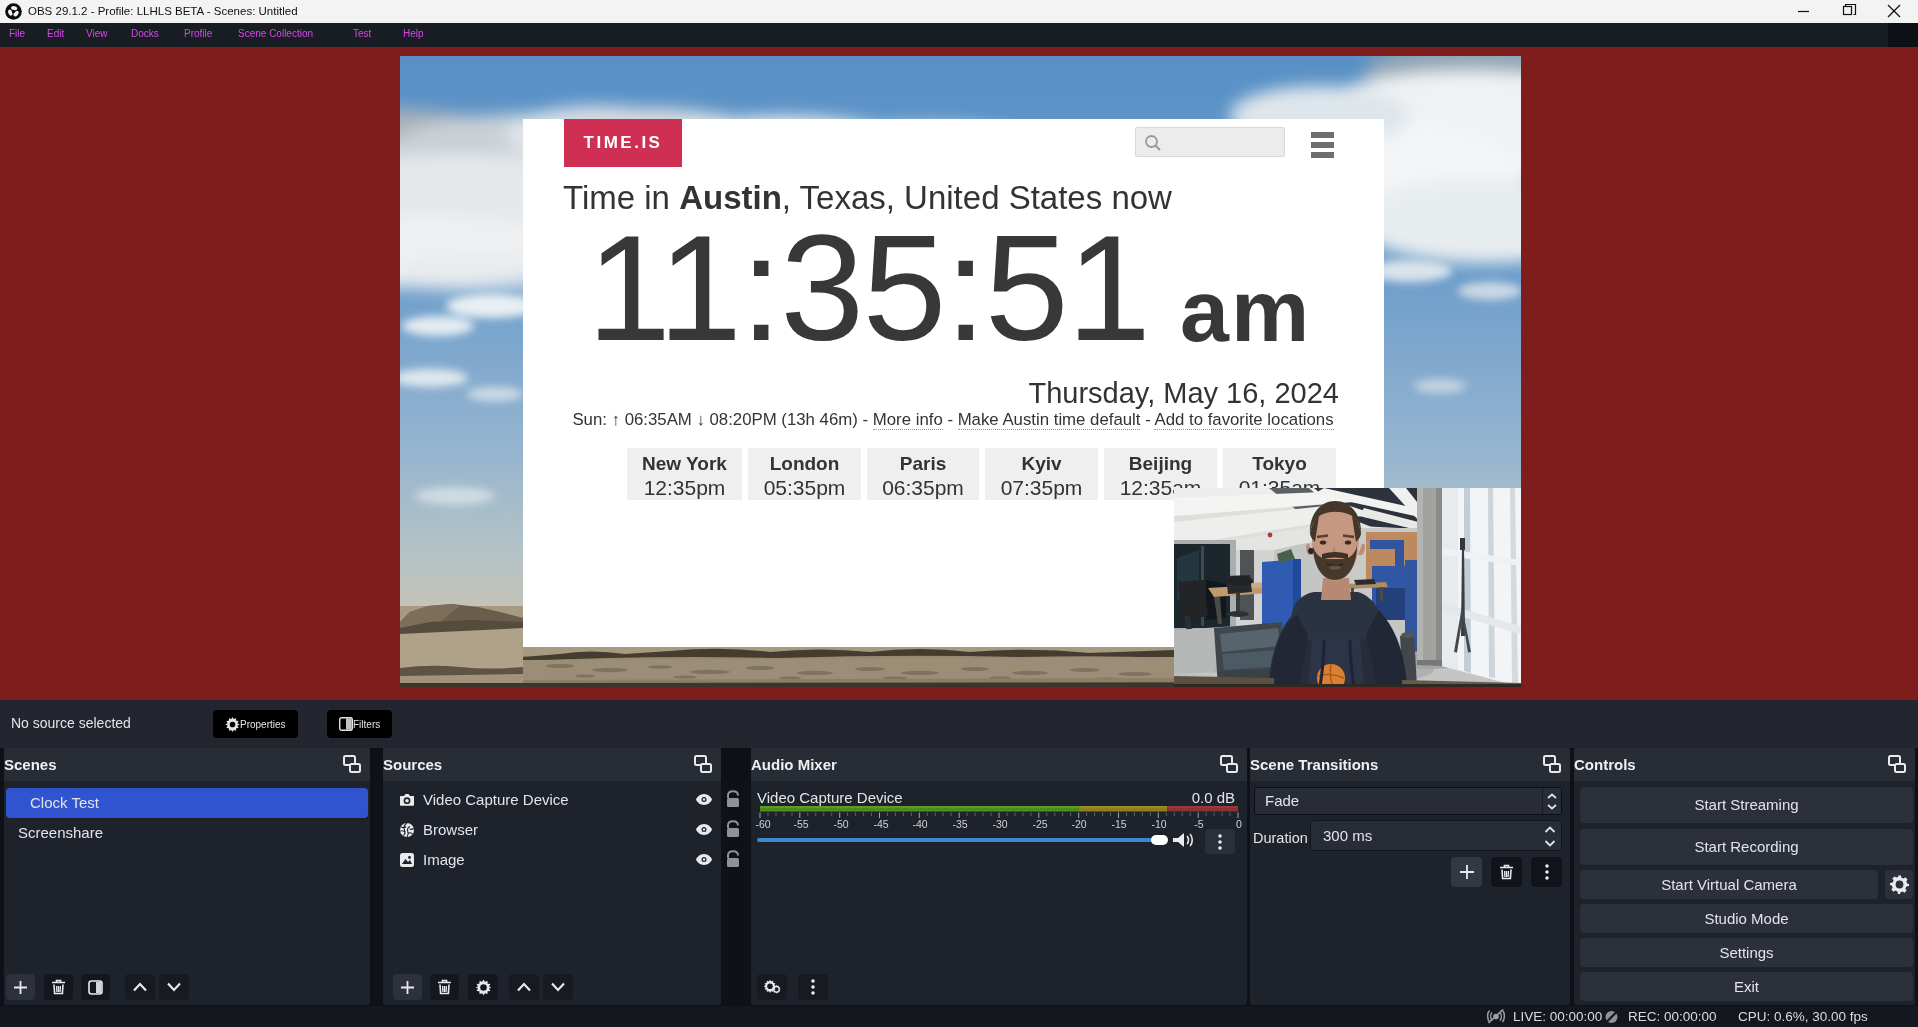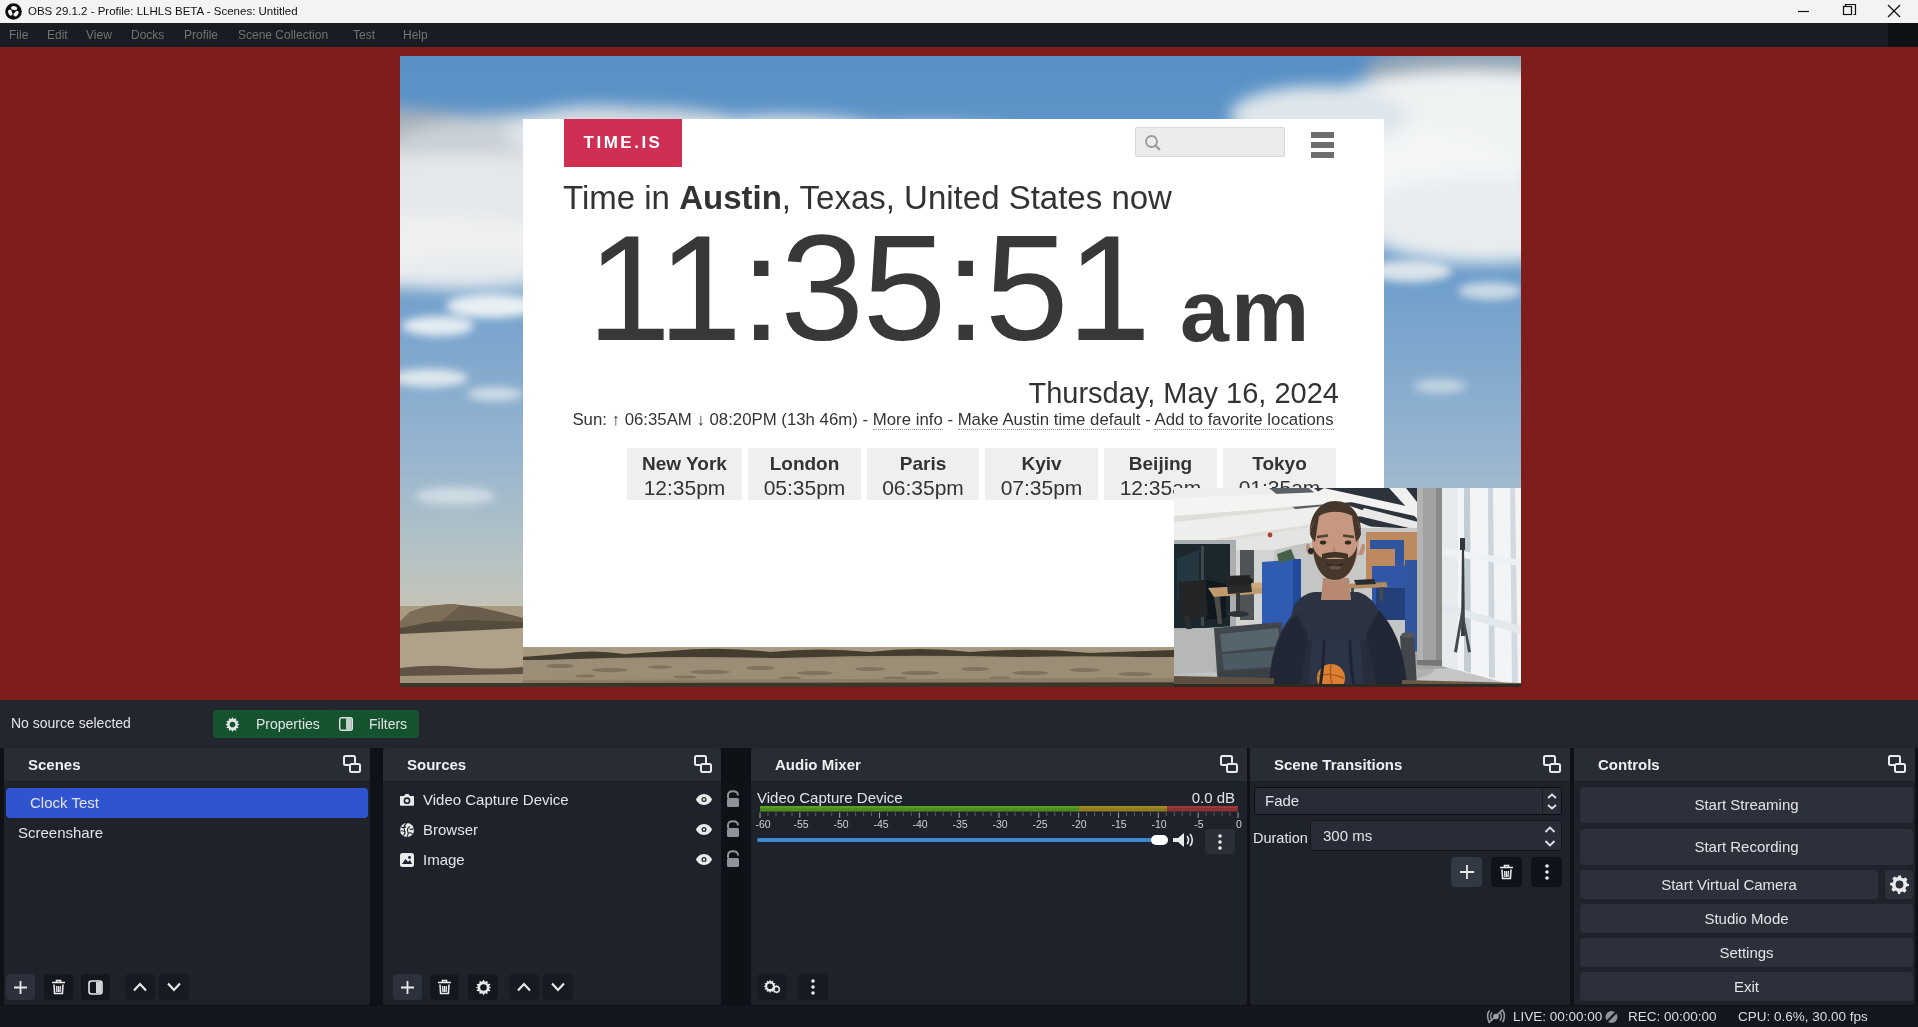--- a/index.html
+++ b/index.html
@@ -4,43 +4,43 @@
 <style>
 * { margin:0; padding:0; box-sizing:border-box; }
 html,body { width:1918px; height:1027px; overflow:hidden; background:#0e1116; font-family:"Liberation Sans", sans-serif; }
 #app { position:absolute; left:0; top:0; width:1918px; height:1027px; }
 .abs { position:absolute; }
 
 
 #titlebar { left:0; top:0; width:1918px; height:23px; background:#f3f3f4; color:#101010; font-size:11.5px; }
 #titletext { left:28px; top:5px; }
 
-#menubar { left:0; top:23px; width:1888px; height:24px; background:#181c23; color:#737373; font-size:12px; }
+#menubar { left:0; top:23px; width:1888px; height:24px; background:#181c23; color:#d946ef; font-size:10px; }
 .mi { position:absolute; top:5px; }
 
 #mainzone { left:0; top:47px; width:1918px; height:653px; background:#7f1d1d; }
 #preview { left:400px; top:9px; width:1121px; height:631px; overflow:hidden; }
 
 #card { left:123px; top:63px; width:861px; height:528px; background:#ffffff; color:#333; }
 #logo { left:41px; top:0px; width:118px; height:48px; background:#ce2f52; color:#fff; font-weight:bold; font-size:17px; letter-spacing:2.5px; text-align:center; line-height:48px; }
 #searchbox { left:612px; top:8px; width:150px; height:30px; background:#ececec; border:1px solid #d8d8d8; border-radius:2px; }
 #heading { left:40px; top:60px; font-size:33px; color:#333; white-space:nowrap; }
 #clock { left:64px; top:93px; font-size:151px; font-weight:normal; color:#383838; letter-spacing:-1.8px; line-height:1; }
 #ampm { left:657px; top:148px; font-size:88px; font-weight:bold; color:#383838; letter-spacing:2px; line-height:1; }
 #dateline { left:0px; top:258px; width:816px; text-align:right; font-size:29px; color:#333; }
 #sunline { left:0px; top:291px; width:860px; text-align:center; font-size:16.8px; color:#333; white-space:nowrap; }
 .cityband { top:329px; height:52px; background:#efefef; text-align:center; color:#333; }
 .cityname { font-weight:bold; font-size:19px; margin-top:5px; }
 .citytime { font-size:21px; margin-top:1px; }
 
 #srctoolbar { left:0; top:700px; width:1918px; height:48px; background:#23262e; color:#e2e4e8; font-size:14px; }
-.tbtn { position:absolute; top:10px; height:28px; background:#14532d; border-radius:4px; color:#e2e4e8; font-size:14px; display:flex; align-items:center; gap:16px; padding:0 12px; }
+.tbtn { position:absolute; top:10px; height:28px; background:#000000; border-radius:4px; color:#e2e4e8; font-size:10px; display:flex; align-items:center; gap:0; padding:0 12px; }
 
 .panel { background:#1e222a; border-radius:2px; }
-.phead { position:absolute; left:0; top:0; right:0; height:33px; background:#282c34; color:#eef0f2; font-weight:bold; font-size:15px; line-height:33px; padding-left:24px; border-radius:2px 2px 0 0; }
+.phead { position:absolute; left:0; top:0; right:0; height:33px; background:#282c34; color:#eef0f2; font-weight:bold; font-size:15px; line-height:33px; padding-left:0; border-radius:2px 2px 0 0; }
 .popout { position:absolute; top:7px; width:18px; height:19px; }
 .listitem { position:absolute; left:0; width:100%; height:30px; color:#e2e4e8; font-size:15px; line-height:30px; }
 .ibtn { position:absolute; border-radius:4px; display:flex; align-items:center; justify-content:center; }
 .cbtn { background:#2b303a; border-radius:4px; color:#e2e4e8; font-size:15px; text-align:center; }
 
 #statusbar { left:0; top:1006px; width:1918px; height:21px; background:#14171d; color:#d9dbdf; font-size:13.5px; }
 </style>
 </head>
 <body>
 <div id="app">

